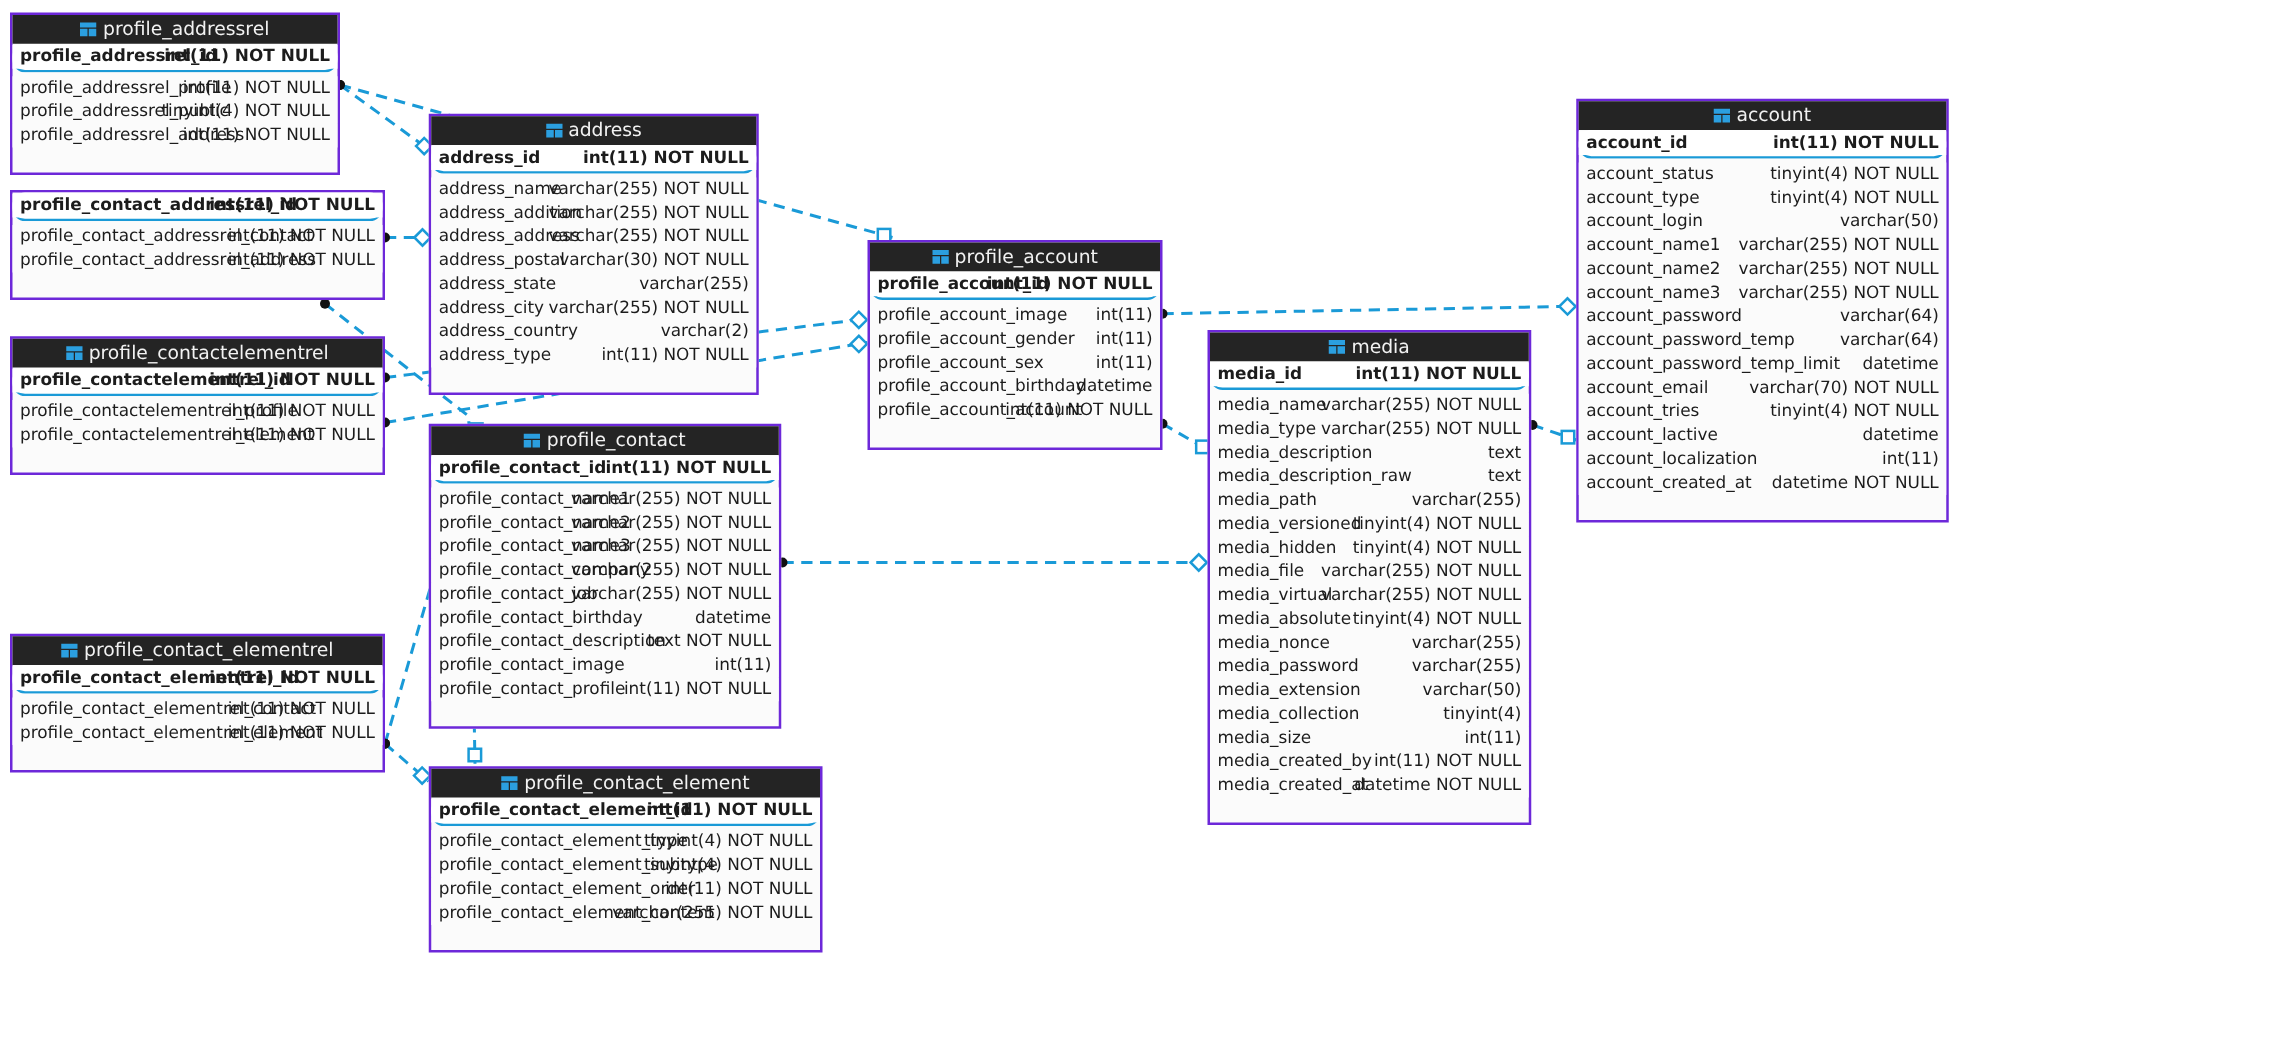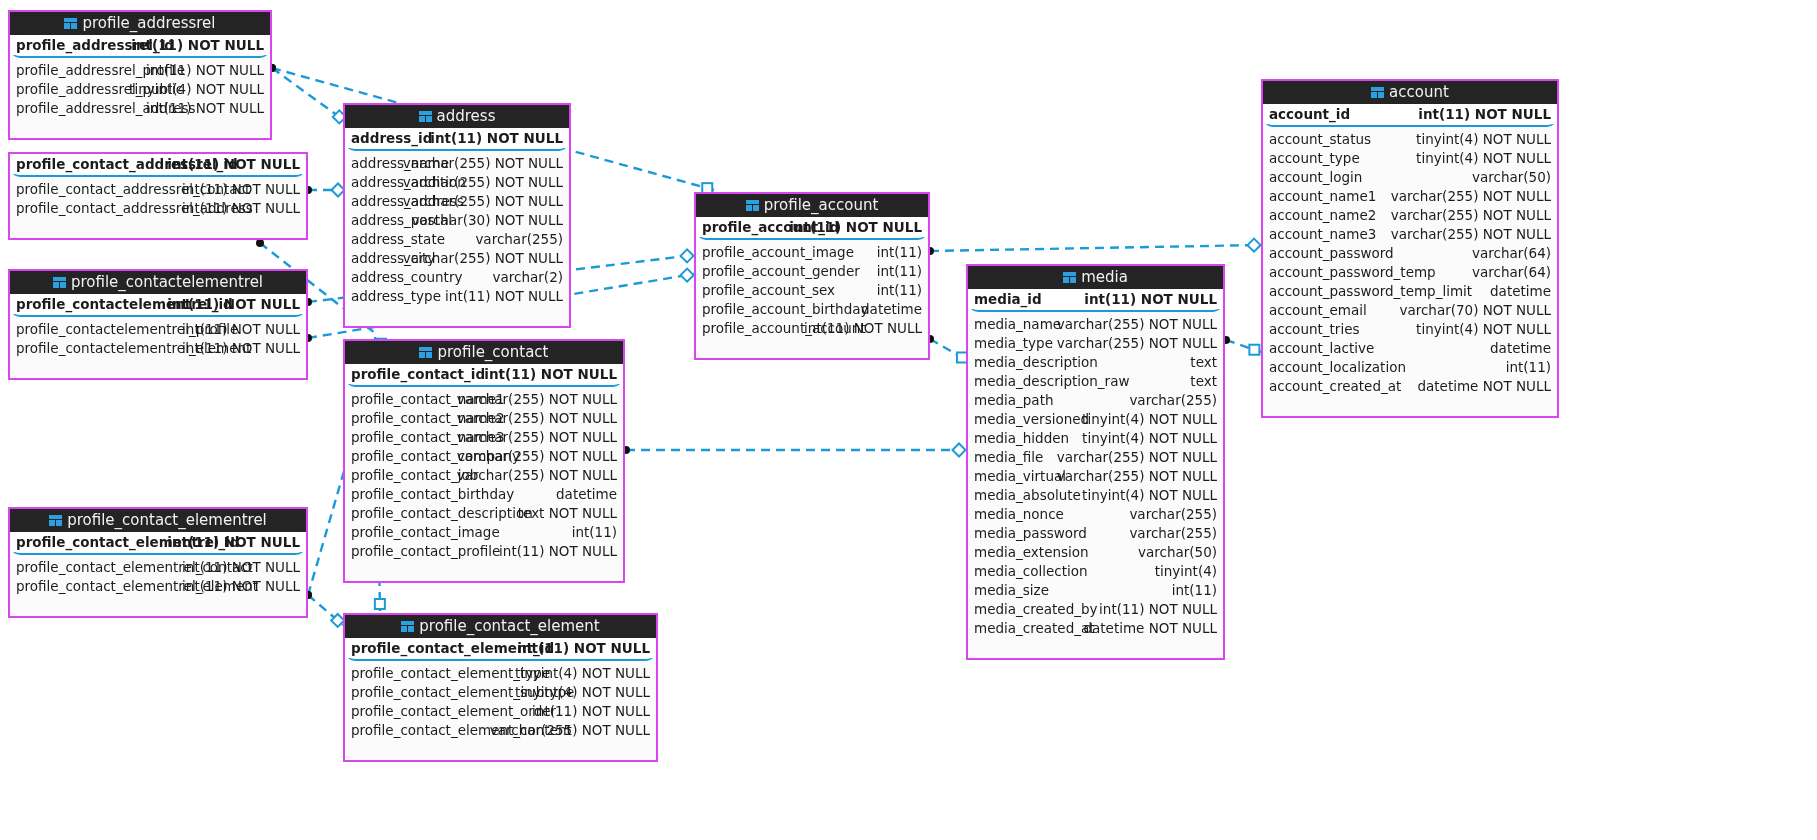--- a/index.html
+++ b/index.html
@@ -5,21 +5,21 @@
   html,body{margin:0;padding:0;background:#ffffff;}
   body{
     width:1817px;height:840px;position:relative;overflow:hidden;
     font-family:"DejaVu Sans","Liberation Sans",sans-serif;
   }
   #canvas{position:absolute;left:0;top:0;width:1817px;height:840px;}
   #links{position:absolute;left:0;top:0;width:1817px;height:840px;pointer-events:none;}
 
   .table{
     position:absolute;
-    border:2px solid #d946ef;
+    border:2px solid #6d28d9;
     background:#fbfbfb;
     box-sizing:border-box;
     box-shadow:0 0 0 0 rgba(0,0,0,0);
   }
   .t-header{
     background:#242424;
     color:#f2f2f2;
     font-size:15px;
     height:23px;
     line-height:23px;
@@ -199,21 +199,21 @@
         <div class="row">
           <span class="fname">profile_contact_elementrel_contact</span>
           <span class="ftype">int(11) NOT NULL</span>
         </div>
         <div class="row">
           <span class="fname">profile_contact_elementrel_element</span>
           <span class="ftype">int(11) NOT NULL</span>
         </div>
       </div>
     </div>
-    <div class="table" style="left: 343px; top: 103px; width: 228px;">
+    <div class="table" style="left: 343px; top: 91px; width: 264px;">
       <div class="t-header"><span class="tbl-icon"><i class="ic-top"></i><i class="ic-bl"></i><i class="ic-br"></i></span><span>address</span></div>
       <div class="t-pk pk-pad">
         <div class="row">
           <span class="fname">address_id</span>
           <span class="ftype">int(11) NOT NULL</span>
         </div>
       </div>
       <div class="body-pad">
         <div class="row">
           <span class="fname">address_name</span>

